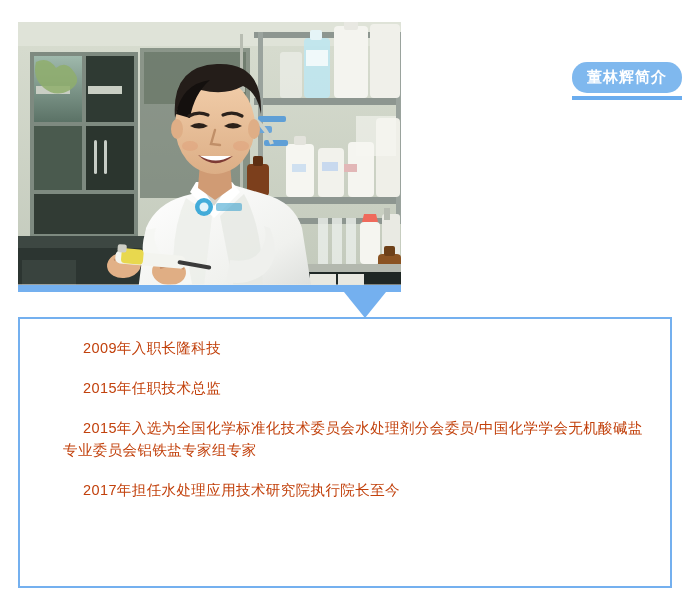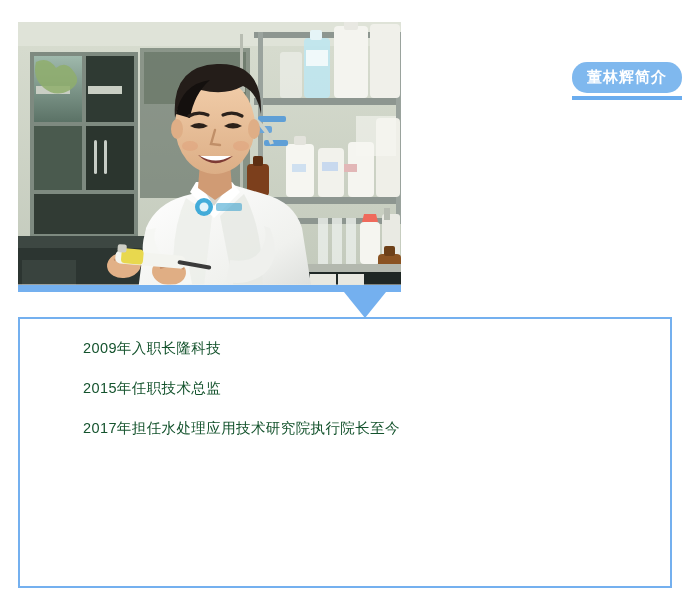--- a/index.html
+++ b/index.html
@@ -92,21 +92,21 @@
     box-sizing: border-box;
     background: #ffffff;
   }
   .bio-inner {
     position: absolute;
     left: 43px;
     top: 18px;
     right: 20px;
   }
   .bio-line {
-    color: #14532d;
+    color: #c2410c;
     font-size: 14.5px;
     line-height: 22px;
     margin: 0 0 18px 0;
     text-indent: 20px;
     letter-spacing: 0.4px;
   }
   .bio-line:last-child { margin-bottom: 0; }
 </style>
 </head>
 <body>
@@ -272,15 +272,16 @@
 
 <div class="badge">
   <span>董林辉简介</span>
 </div>
 <div class="badge-underline"></div>
 
 <div class="bio-box">
   <div class="bio-inner">
     <p class="bio-line">2009年入职长隆科技</p>
     <p class="bio-line">2015年任职技术总监</p>
+    <p class="bio-line">2015年入选为全国化学标准化技术委员会水处理剂分会委员/中国化学学会无机酸碱盐专业委员会铝铁盐专家组专家</p>
     <p class="bio-line">2017年担任水处理应用技术研究院执行院长至今</p>
   </div>
 </div>
 
 </body></html>

